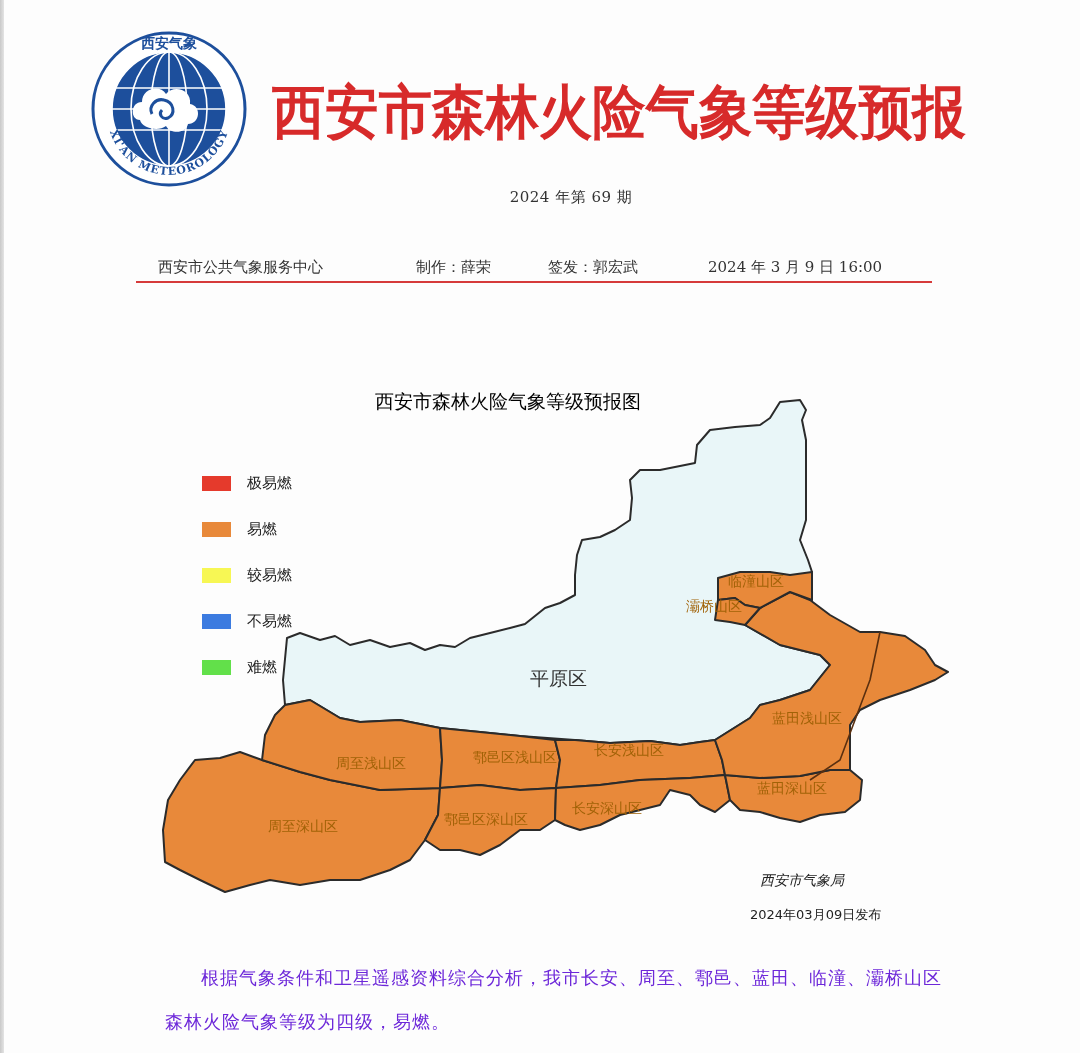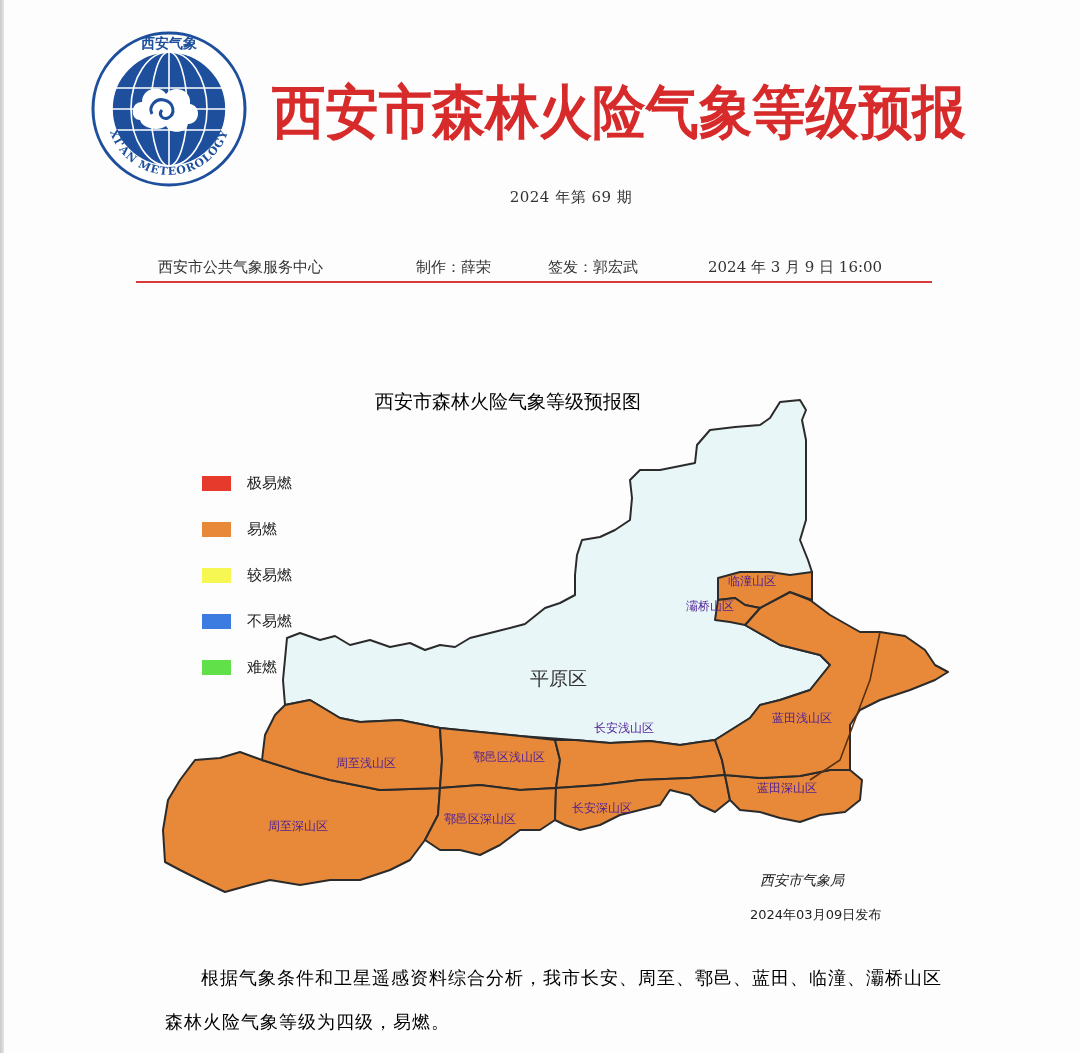--- a/index.html
+++ b/index.html
@@ -43,34 +43,34 @@
   .legend-item { display: flex; align-items: center; height: 23px; margin-top: 23px; }
   .swatch { width: 29px; height: 15px; margin-right: 16px; }
   .legend-label {
     font-family: "DejaVu Sans", "Liberation Sans", sans-serif;
     font-size: 15px; color: #222;
   }
   .map { position: absolute; left: 0; top: 0; }
   .region-label {
     position: absolute; white-space: nowrap;
     font-family: "DejaVu Sans", "Liberation Sans", sans-serif;
-    font-size: 12px; color: #4c1d95;
+    font-size: 14px; color: #a16207;
   }
   .plain-label { font-size: 19px; color: #333; }
   .issuer {
     position: absolute; left: 760px; top: 872px;
     font-family: "DejaVu Sans", "Liberation Sans", sans-serif; font-size: 14px; color: #222; font-style: italic;
   }
   .issue-date {
     position: absolute; left: 750px; top: 906px;
     font-family: "DejaVu Sans", "Liberation Sans", sans-serif; font-size: 13px; color: #222;
   }
   .body-text {
     position: absolute; left: 165px; top: 956px; width: 790px;
-    font-size: 18px; line-height: 44px; color: #000000; letter-spacing: 1px;
+    font-size: 18px; line-height: 44px; color: #6d28d9; letter-spacing: 1px;
   }
   .body-text .indent { display: inline-block; width: 36px; }
 </style>
 </head>
 <body>
 
 <div class="left-edge"></div>
 
 <svg class="logo" viewBox="0 0 158 162">
   <circle cx="79" cy="81" r="76" fill="#fff" stroke="#1d4f9c" stroke-width="3"></circle>
@@ -151,19 +151,19 @@
 
 <div class="region-label plain-label" style="left:530px;top:666px">平原区</div>
 <div class="region-label" style="left:728px;top:573px">临潼山区</div>
 <div class="region-label" style="left:686px;top:598px">灞桥山区</div>
 <div class="region-label" style="left:772px;top:710px">蓝田浅山区</div>
 <div class="region-label" style="left:757px;top:780px">蓝田深山区</div>
 <div class="region-label" style="left:336px;top:755px">周至浅山区</div>
 <div class="region-label" style="left:268px;top:818px">周至深山区</div>
 <div class="region-label" style="left:473px;top:749px">鄠邑区浅山区</div>
 <div class="region-label" style="left:444px;top:811px">鄠邑区深山区</div>
-<div class="region-label" style="left:594px;top:720px">长安浅山区</div>
+<div class="region-label" style="left:594px;top:742px">长安浅山区</div>
 <div class="region-label" style="left:572px;top:800px">长安深山区</div>
 
 <div class="issuer">西安市气象局</div>
 <div class="issue-date">2024年03月09日发布</div>
 
 <div class="body-text"><span class="indent"></span><span>根据气象条件和卫星遥感资料综合分析，我市长安、周至、鄠邑、蓝田、临潼、灞桥山区森林火险气象等级为四级，易燃。</span></div>
 
 </body></html>

